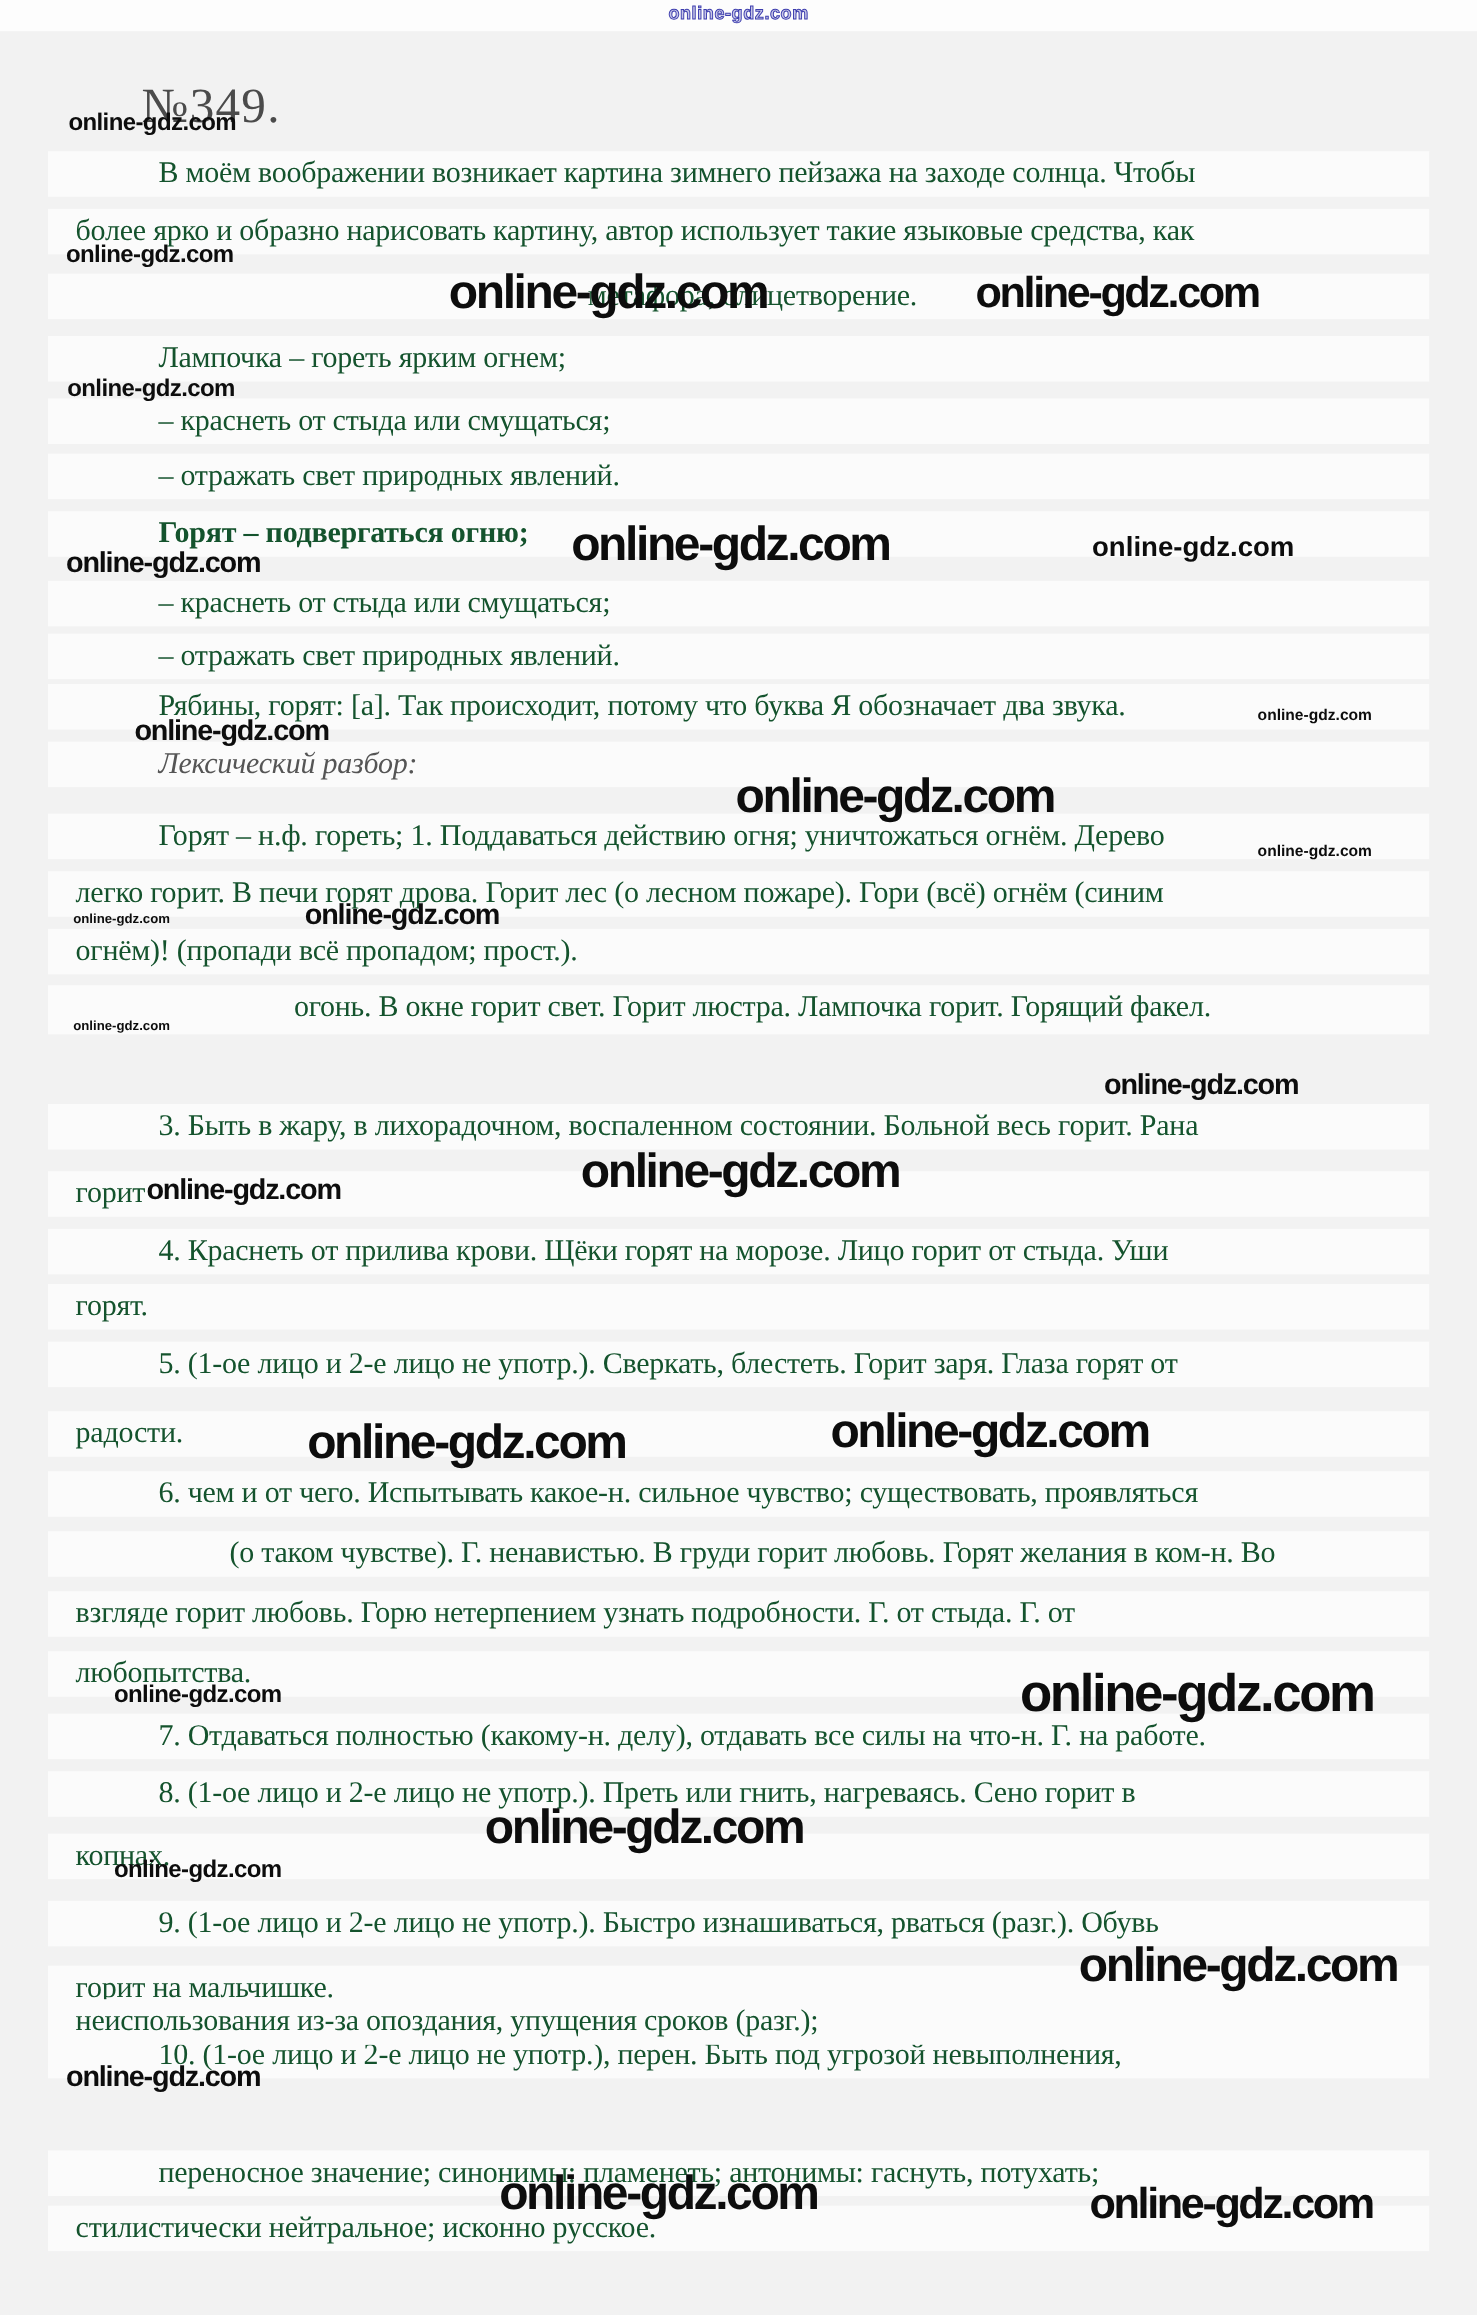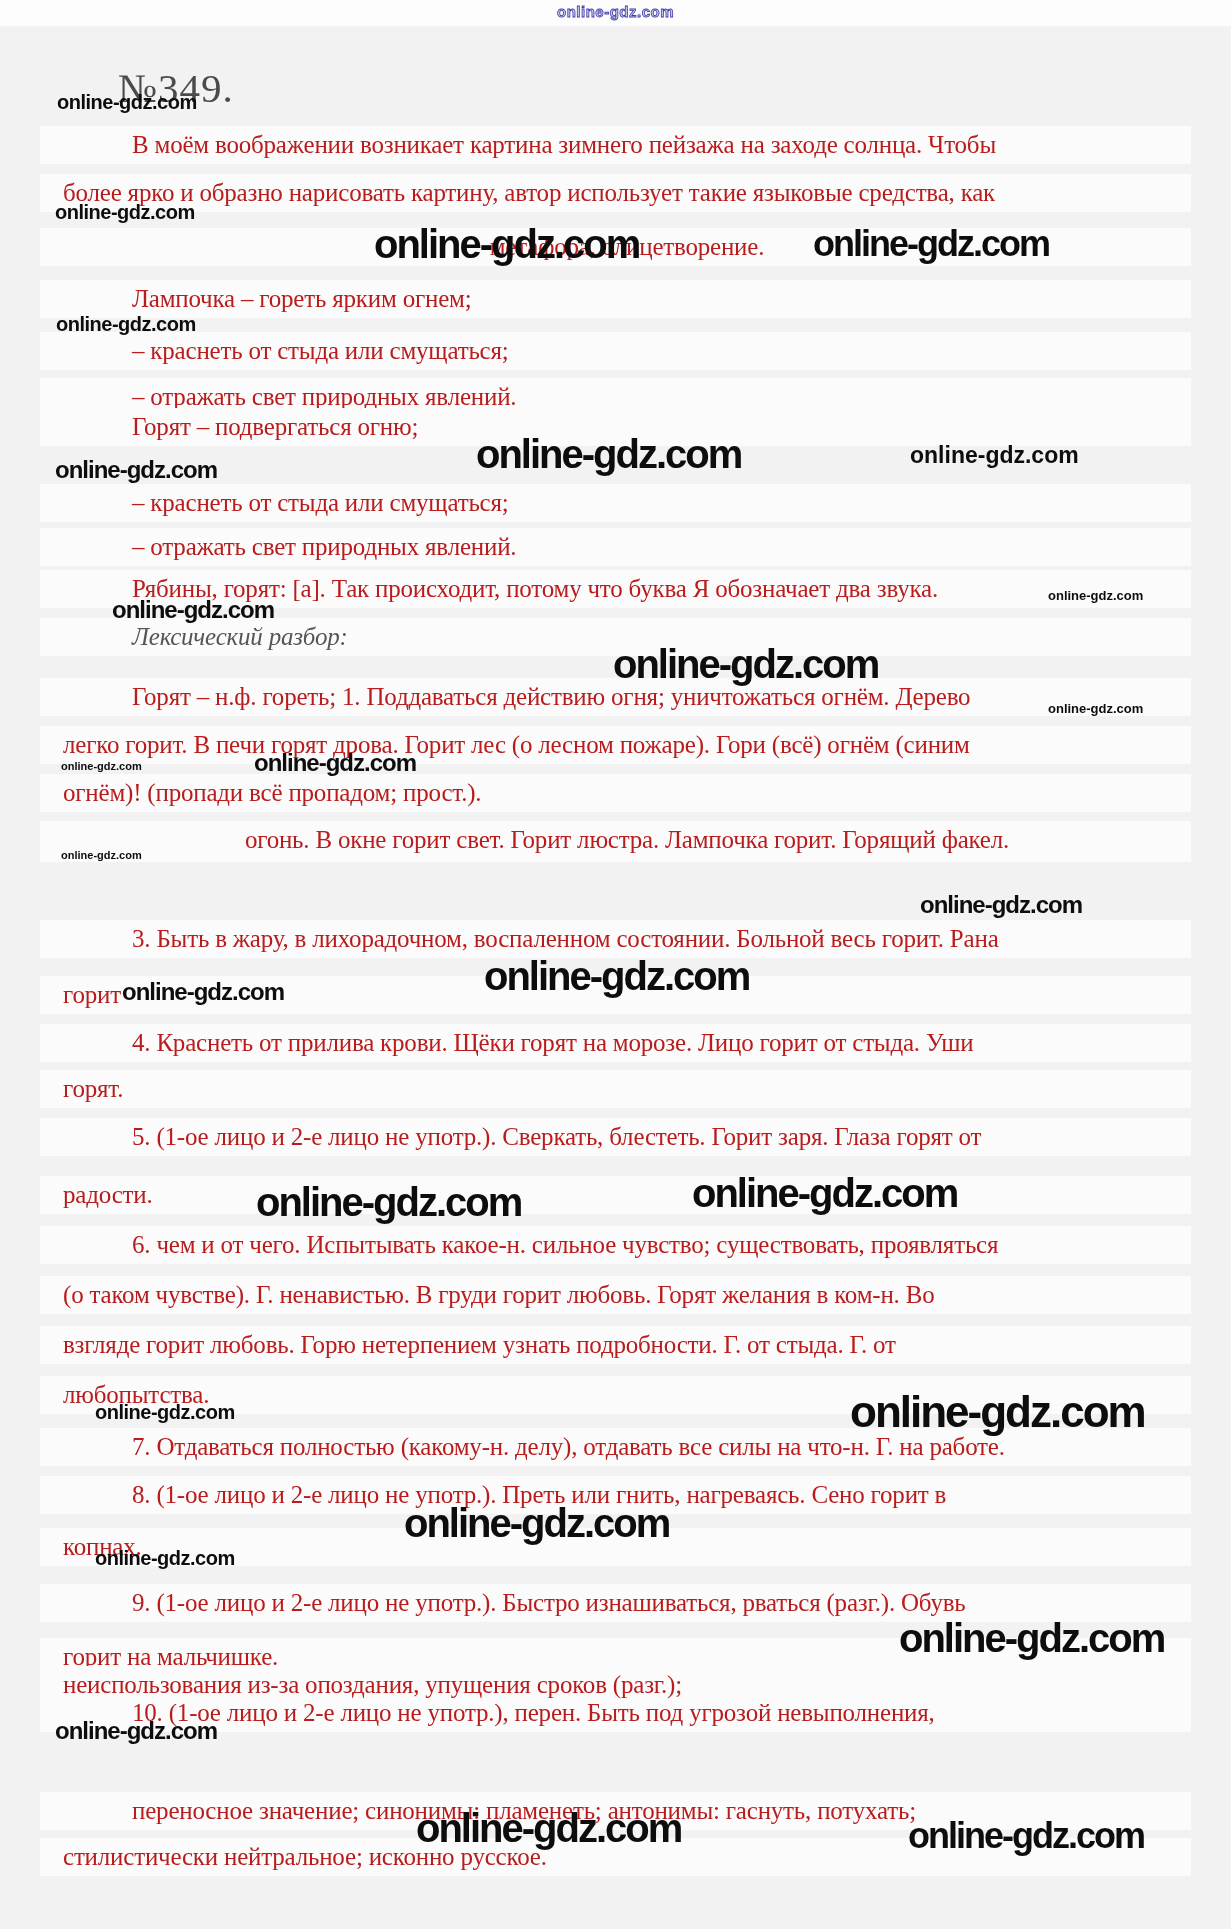--- a/index.html
+++ b/index.html
@@ -21,21 +21,21 @@
     z-index:2;
   }
   .heading{
     position:absolute;left:118px;top:64px;
     font-size:41px;color:#4b4b4b;letter-spacing:1px;
     z-index:2;
   }
   .line{
     position:absolute;left:40px;width:1151px;height:38px;line-height:38px;
     background:#fbfbfb;
-    font-size:25px;color:#b91c1c;letter-spacing:-0.2px;
+    font-size:25px;color:#14532d;letter-spacing:-0.2px;
     white-space:nowrap;overflow:visible;
     z-index:2;
   }
   .line.indent{padding-left:92px;width:1059px;}
   .line.flush{padding-left:23px;width:1128px;}
   .line.italic{font-style:italic;color:#555;}
   .wm{
     position:absolute;white-space:nowrap;
     font-family:"Liberation Sans",sans-serif;font-weight:700;color:#0d0d0d;
     z-index:3;line-height:1;
@@ -58,38 +58,38 @@
 
 <div class="heading">№349.</div>
 
 <div id="lines-layer">
     <div class="line indent" style="top: 126px;">В моём воображении возникает картина зимнего пейзажа на заходе солнца. Чтобы</div>
     <div class="line flush" style="top: 174px;">более ярко и образно нарисовать картину, автор использует такие языковые средства, как</div>
     <div class="line flush" style="top: 228px; text-align: center;">метафора, олицетворение.</div>
     <div class="line indent" style="top: 280px;">Лампочка – гореть ярким огнем;</div>
     <div class="line indent" style="top: 332px;">– краснеть от стыда или смущаться;</div>
     <div class="line indent" style="top: 378px;">– отражать свет природных явлений.</div>
-    <div class="line indent" style="top: 408px;">Горят – подвергаться огню;</div>
+    <div class="line indent" style="top: 426px; font-weight: bold;">Горят – подвергаться огню;</div>
     <div class="line indent" style="top: 484px;">– краснеть от стыда или смущаться;</div>
     <div class="line indent" style="top: 528px;">– отражать свет природных явлений.</div>
     <div class="line indent" style="top: 570px;">Рябины, горят: [а]. Так происходит, потому что буква Я обозначает два звука.</div>
     <div class="line indent italic" style="top: 618px;">Лексический разбор:</div>
     <div class="line indent" style="top: 678px;">Горят – н.ф. гореть; 1. Поддаваться действию огня; уничтожаться огнём. Дерево</div>
     <div class="line flush" style="top: 726px;">легко горит. В печи горят дрова. Горит лес (о лесном пожаре). Гори (всё) огнём (синим</div>
     <div class="line flush" style="top: 774px;">огнём)! (пропади всё пропадом; прост.).</div>
     <div class="line indent" style="top: 824px;">2. (1-ое лицо и 2-е лицо не употр.). Об огне, свете: быть, излучаться. В печи горит</div>
     <div class="line flush" style="top: 821px; text-align: center;">огонь. В окне горит свет. Горит люстра. Лампочка горит. Горящий факел.</div>
     <div class="line indent" style="top: 920px;">3. Быть в жару, в лихорадочном, воспаленном состоянии. Больной весь горит. Рана</div>
     <div class="line flush" style="top: 976px;">горит</div>
     <div class="line indent" style="top: 1024px;">4. Краснеть от прилива крови. Щёки горят на морозе. Лицо горит от стыда. Уши</div>
     <div class="line flush" style="top: 1070px;">горят.</div>
     <div class="line indent" style="top: 1118px;">5. (1-ое лицо и 2-е лицо не употр.). Сверкать, блестеть. Горит заря. Глаза горят от</div>
     <div class="line flush" style="top: 1176px;">радости.</div>
     <div class="line indent" style="top: 1226px;">6. чем и от чего. Испытывать какое-н. сильное чувство; существовать, проявляться</div>
-    <div class="line flush" style="top: 1276px;">(о таком чувстве). Г. ненавистью. В груди горит любовь. Горят желания в ком-н. Во</div>
+    <div class="line flush" style="top: 1276px; text-align: center;">(о таком чувстве). Г. ненавистью. В груди горит любовь. Горят желания в ком-н. Во</div>
     <div class="line flush" style="top: 1326px;">взгляде горит любовь. Горю нетерпением узнать подробности. Г. от стыда. Г. от</div>
     <div class="line flush" style="top: 1376px;">любопытства.</div>
     <div class="line indent" style="top: 1428px;">7. Отдаваться полностью (какому-н. делу), отдавать все силы на что-н. Г. на работе.</div>
     <div class="line indent" style="top: 1476px;">8. (1-ое лицо и 2-е лицо не употр.). Преть или гнить, нагреваясь. Сено горит в</div>
     <div class="line flush" style="top: 1528px;">копнах.</div>
     <div class="line indent" style="top: 1584px;">9. (1-ое лицо и 2-е лицо не употр.). Быстро изнашиваться, рваться (разг.). Обувь</div>
     <div class="line flush" style="top: 1638px;">горит на мальчишке.</div>
     <div class="line indent" style="top: 1694px;">10. (1-ое лицо и 2-е лицо не употр.), перен. Быть под угрозой невыполнения,</div>
     <div class="line flush" style="top: 1646px; margin-top: 20px;">неиспользования из-за опоздания, упущения сроков (разг.);</div>
     <div class="line indent" style="top: 1792px;">переносное значение; синонимы: пламенеть; антонимы: гаснуть, потухать;</div>

